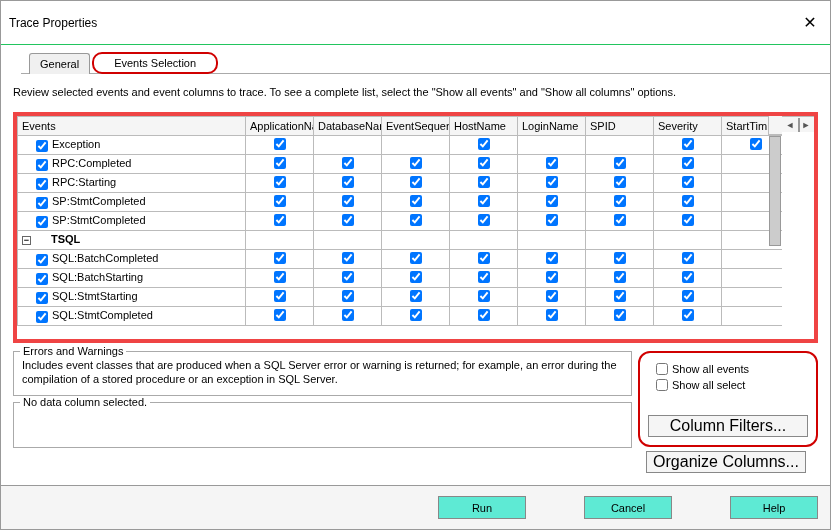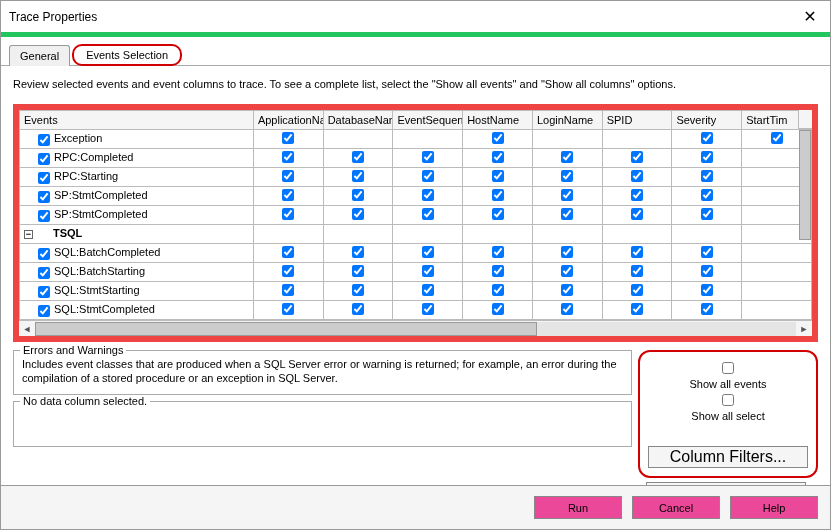--- a/index.html
+++ b/index.html
@@ -1,27 +1,27 @@
 <!DOCTYPE html>
 <html><head>
 <meta charset="utf-8">
 <style>
 * { box-sizing: border-box; margin: 0; padding: 0; }
 body { font-family: "Segoe UI", Tahoma, sans-serif; font-size: 11px; background: #fff; color: #000; }
 .window { width: 831px; height: 530px; border: 1px solid #999; background: #fff; display: flex; flex-direction: column; position: relative; }
-.titlebar { height: 36px; display: flex; align-items: center; padding: 0 8px; border-bottom: 5px solid #22c55e; }
+.titlebar { height: 44px; display: flex; align-items: center; padding: 0 8px; border-bottom: 1px solid #22c55e; }
 .titlebar .title { font-size: 12px; flex: 1; }
 .titlebar .close { font-size: 16px; cursor: pointer; width: 24px; text-align: center; }
-.tabs { display: flex; align-items: flex-end; padding: 6px 8px 0 8px; border-bottom: 1px solid #aaa; position: relative; }
+.tabs { display: flex; align-items: flex-end; padding: 6px 8px 0 8px; border-bottom: 1px solid #aaa; position: relative; margin-left: 20px; }
 .tab { padding: 4px 10px; border: 1px solid #999; border-bottom: none; background: #f0f0f0; margin-right: 2px; font-size: 11px; cursor: pointer; position: relative; top: 1px; border-radius: 3px 3px 0 0; }
 .tab.active { background: #fff; }
-.tab.highlighted { border: 2px solid #d00000; border-radius: 10px; padding: 3px 12px; }
+.tab.highlighted { border: 2px solid #d00000; border-radius: 10px; padding: 3px 20px; }
 .content { flex: 1; padding: 12px; display: flex; flex-direction: column; overflow: hidden; }
 .instructions { font-size: 11px; margin-bottom: 14px; }
-.grid-wrap { border: 6px solid #ef4444; position: relative; height: 238px; display: flex; flex-direction: column; }
+.grid-wrap { border: 4px solid #ef4444; position: relative; height: 238px; display: flex; flex-direction: row; }
 .grid-scroll { overflow: hidden; position: relative; flex: 1; }
 table { border-collapse: collapse; width: 100%; table-layout: fixed; }
 th, td { border: 1px solid #bbb; font-size: 11px; text-align: left; padding: 2px 4px; overflow: hidden; white-space: nowrap; height: 19px; }
 th { background: #f5f5f5; font-weight: normal; }
 th:first-child { width: 228px; }
 th.col { width: 68px; }
 td.chk { text-align: center; }
 td.evt { padding-left: 4px; }
 .tree-toggle { display: inline-block; width: 9px; height: 9px; border: 1px solid #666; line-height: 7px; text-align: center; font-size: 9px; margin-right: 4px; vertical-align: middle; }
 .row-checkbox { margin-right: 4px; vertical-align: middle; margin-left: 14px; }
@@ -33,25 +33,25 @@
 .harrow { width: 16px; height: 14px; text-align: center; font-size: 9px; line-height: 14px; color: #555; }
 .htrack { flex: 1; height: 14px; background: #e5e5e5; position: relative; }
 .hthumb { position: absolute; left: 0; width: 66%; height: 100%; background: #ccc; border: 1px solid #999; }
 .lower { display: flex; gap: 6px; margin-top: 8px; }
 .lower-left { flex: 1; display: flex; flex-direction: column; gap: 6px; }
 .fieldset { border: 1px solid #aaa; padding: 6px 8px 8px 8px; position: relative; }
 .fieldset .legend { position: absolute; top: -7px; left: 6px; background: #fff; padding: 0 3px; font-size: 11px; }
 .fieldset p { font-size: 11px; line-height: 1.3; }
 .lower-right { width: 180px; position: relative; }
 .red-box { border: 2px solid #d00000; border-radius: 12px; padding: 6px 8px 8px 8px; }
-.chk-row { display: flex; align-items: center; margin: 4px 16px; gap: 4px; font-size: 11px; flex-direction: column; }
+.chk-row { display: flex; align-items: flex-end; margin: 4px 8px; gap: 4px; font-size: 11px; }
 .btn-wide { width: 160px; height: 22px; border: 1px solid #888; background: #f5f5f5; font-size: 16px; cursor: pointer; margin-top: 6px; display: block; }
 .btn-wide.outside { margin-left: 8px; margin-top: 4px; }
 .footer { border-top: 1px solid #999; padding: 10px 12px; display: flex; justify-content: flex-end; gap: 10px; background: #f5f5f5; }
-.footer button { width: 88px; height: 23px; border: 1px solid #888; background: #ec4899; font-size: 11px; cursor: pointer; }
+.footer button { width: 88px; height: 23px; border: 1px solid #888; background: #5eead4; font-size: 11px; cursor: pointer; margin-left: 48px; }
 input[type=checkbox] { width: 12px; height: 12px; }
 </style>
 </head>
 <body>
 
 <div class="window">
   <div class="titlebar">
     <span class="title">Trace Properties</span>
     <span class="close">✕</span>
   </div>

